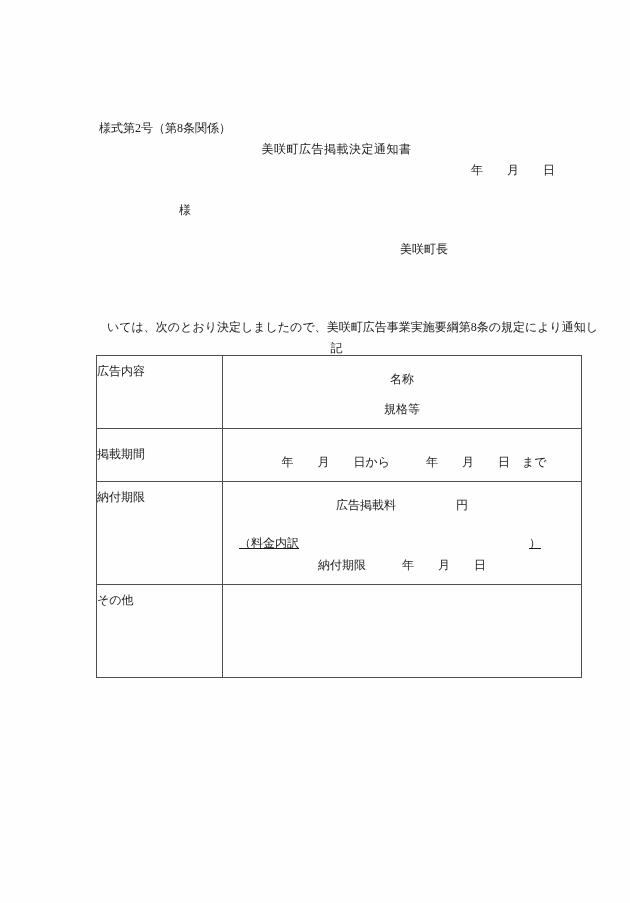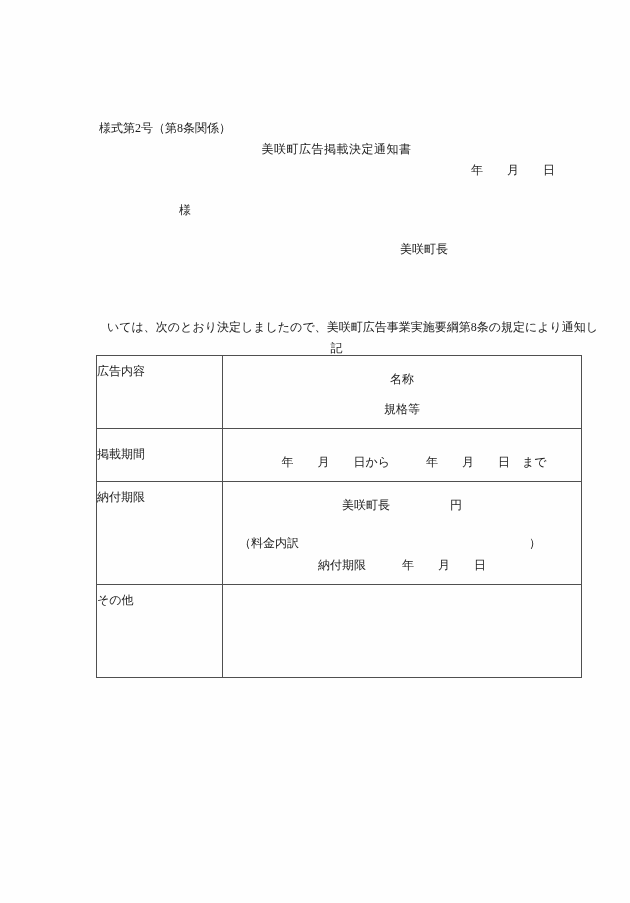--- a/index.html
+++ b/index.html
@@ -49,20 +49,21 @@
   tr.r3 { height: 22px; }
   tr.r3 td { padding-top: 14px; }
   tr.r4 { height: 59px; }
   tr.r5 { height: 93px; border-radius: 24px; }
   .split-line {
     display: flex;
     justify-content: space-between;
     padding-right: 24px;
     height: 22px; line-height: 22px;
     white-space: pre;
+    text-decoration: underline;
   }
 </style>
 </head>
 <body>
 
 <div class="abs form-number">様式第2号（第8条関係）</div>
 
 <div class="abs centered doc-title">美咲町広告掲載決定通知書</div>
 
 <div class="abs date-line">年　　月　　日</div>
@@ -88,21 +89,21 @@
   </tr>
   <tr class="r3">
     <td class="lbl">掲載期間</td>
     <td class="cnt">
       <div class="cell-line">　　年　　月　　日から　　　年　　月　　日　まで</div>
     </td>
   </tr>
   <tr class="r4">
     <td class="lbl">納付期限</td>
     <td class="cnt">
-      <div class="cell-line">美咲町長　　　　　円</div>
+      <div class="cell-line">広告掲載料　　　　　円</div>
       <div class="split-line">
         <span>（料金内訳</span>
         <span>）</span>
       </div>
       <div class="cell-line">納付期限　　　年　　月　　日</div>
     </td>
   </tr>
   <tr class="r5">
     <td class="lbl">その他</td>
     <td class="cnt"></td>

